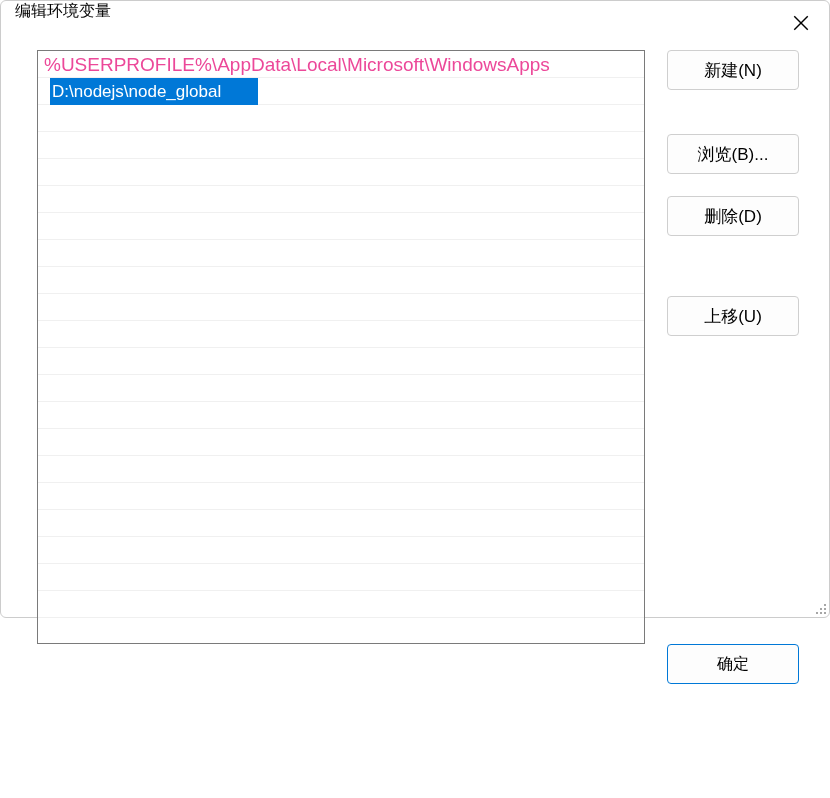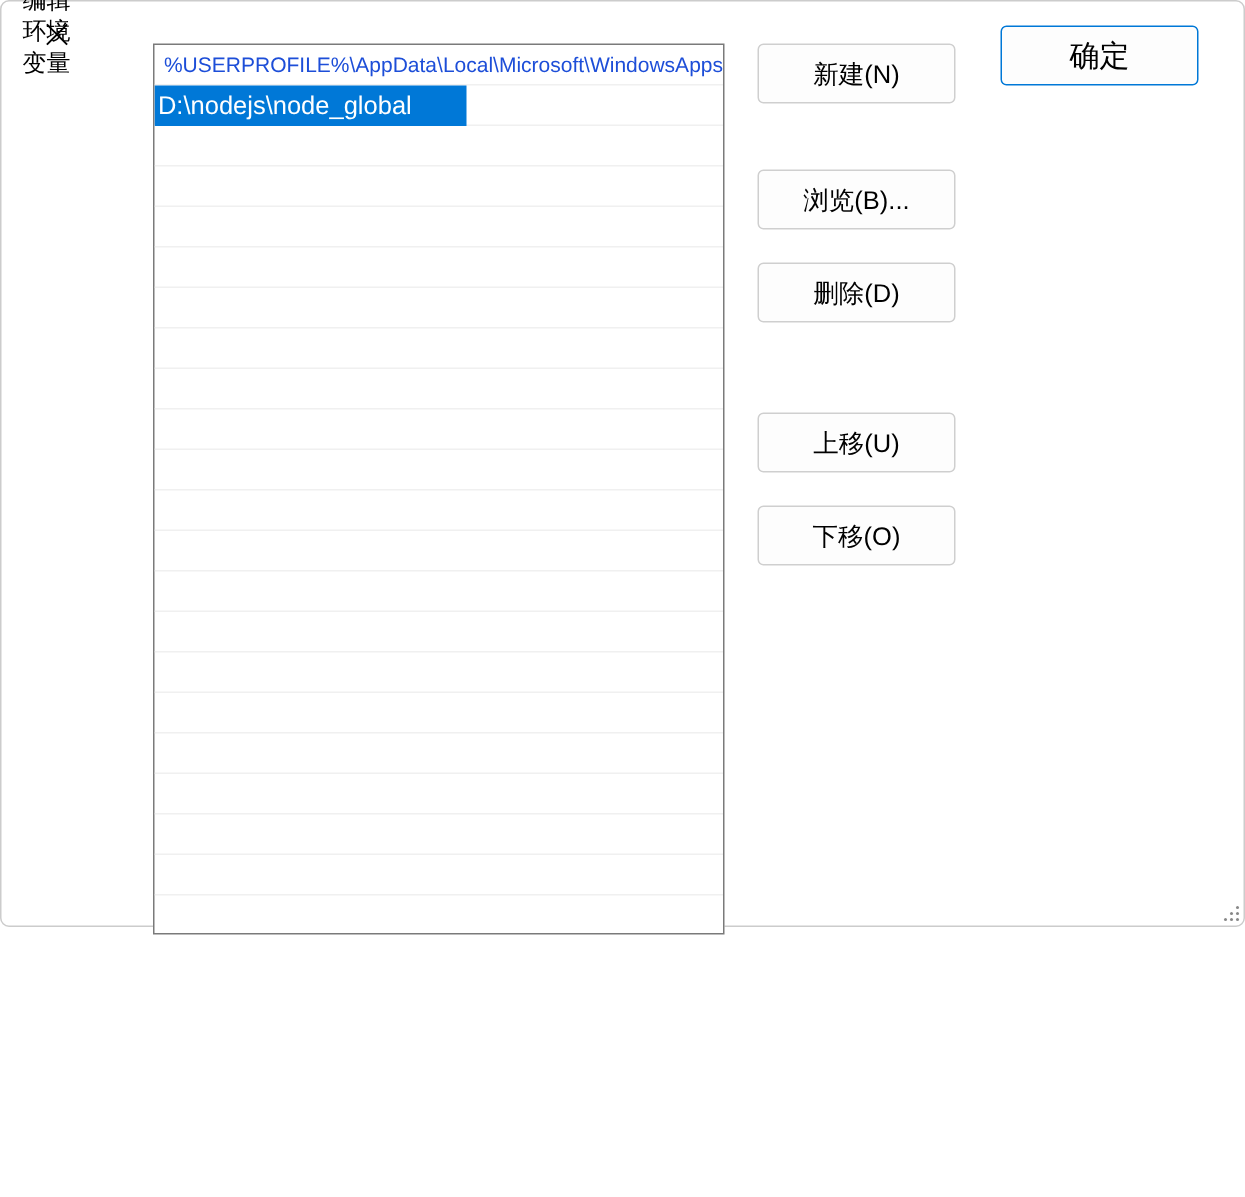--- a/index.html
+++ b/index.html
@@ -16,21 +16,21 @@
       position: relative;
       overflow: hidden;
     }
     .dialog {
       width: 830px;
       height: 618px;
       background: #ffffff;
       border: 1px solid #ccc;
       border-radius: 6px;
       display: flex;
-      flex-direction: row;
+      flex-direction: column;
       position: relative;
     }
     .titlebar {
       height: 40px;
       display: flex;
       align-items: center;
       padding-left: 14px;
       padding-right: 8px;
       position: relative;
     }
@@ -64,38 +64,38 @@
       border: 1px solid #7a7a7a;
       background: #ffffff;
       height: 594px;
       overflow: hidden;
       position: relative;
     }
     .list-row {
       height: 27px;
       line-height: 27px;
       padding-left: 6px;
-      font-size: 14px;
-      color: #1d4ed8;
+      font-size: 19px;
+      color: #ec4899;
       border-bottom: 1px solid #f0f0f0;
       white-space: nowrap;
       overflow: hidden;
     }
     .list-row.empty {
       height: 27px;
       border-bottom: 1px solid #f0f0f0;
     }
     .edit-row {
       height: 27px;
       border-bottom: 1px solid #f0f0f0;
       position: relative;
     }
     .edit-input-wrap {
       position: absolute;
-      left: 0;
+      left: 12px;
       top: 0;
       height: 27px;
       display: inline-block;
     }
     .edit-input {
       background: #0078d7;
       color: #ffffff;
       font-size: 17px;
       font-family: inherit;
       border: none;
@@ -128,21 +128,21 @@
       align-items: center;
       padding-right: 30px;
       gap: 22px;
     }
     .footer-btn {
       width: 132px;
       height: 40px;
       border: 1px solid #cfcfcf;
       background: #fdfdfd;
       border-radius: 4px;
-      font-size: 20px;
+      font-size: 16px;
       font-family: inherit;
       cursor: pointer;
       color: #000;
       text-align: center;
     }
     .footer-btn.primary {
       border: 1px solid #0078d7;
     }
     .resize-grip {
       position: absolute;
@@ -204,21 +204,20 @@
     <div class="side-buttons">
       <button class="side-btn">新建(N)</button>
       <div class="gap-small"></div>
       <div class="gap-small"></div>
       <button class="side-btn">浏览(B)...</button>
       <div class="gap-small"></div>
       <button class="side-btn">删除(D)</button>
       <div class="gap-large"></div>
       <button class="side-btn">上移(U)</button>
       <div class="gap-small"></div>
-      <button class="side-btn">下移(O)</button>
       <div class="gap-large"></div>
     </div>
 
   </div>
 
   <div class="footer">
     <button class="footer-btn primary">确定</button>
   </div>
 
   <div class="resize-grip">

